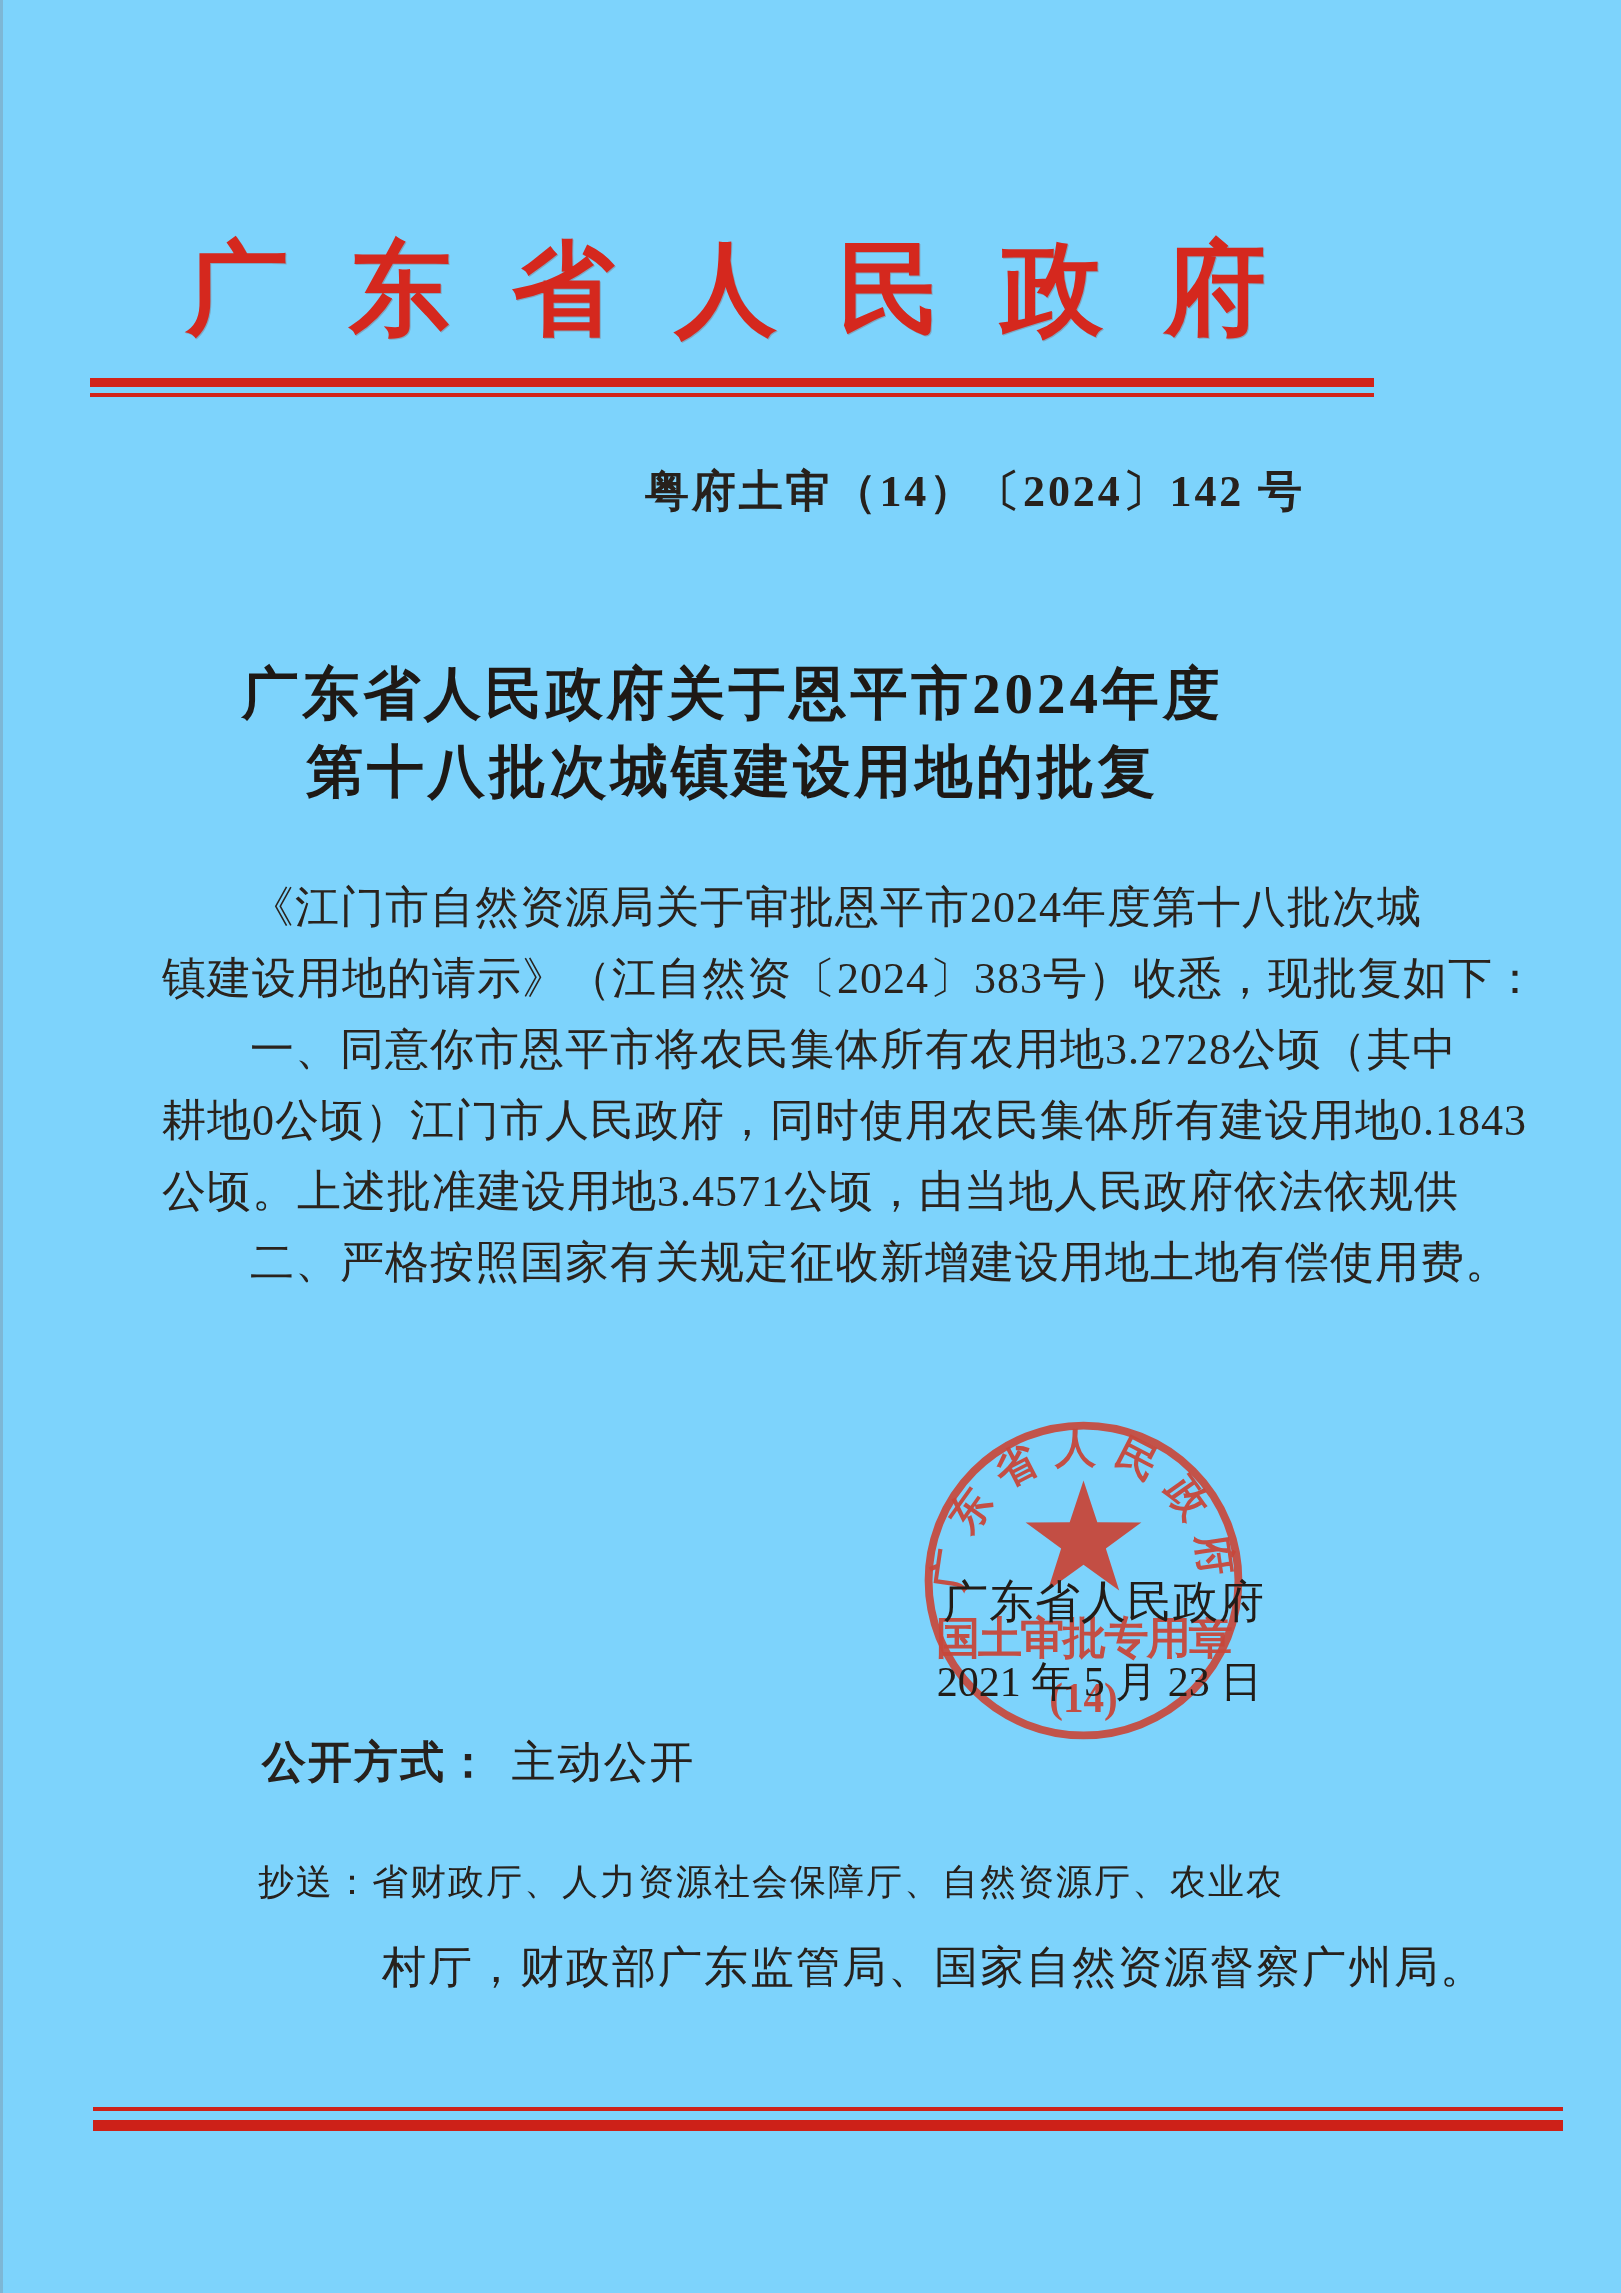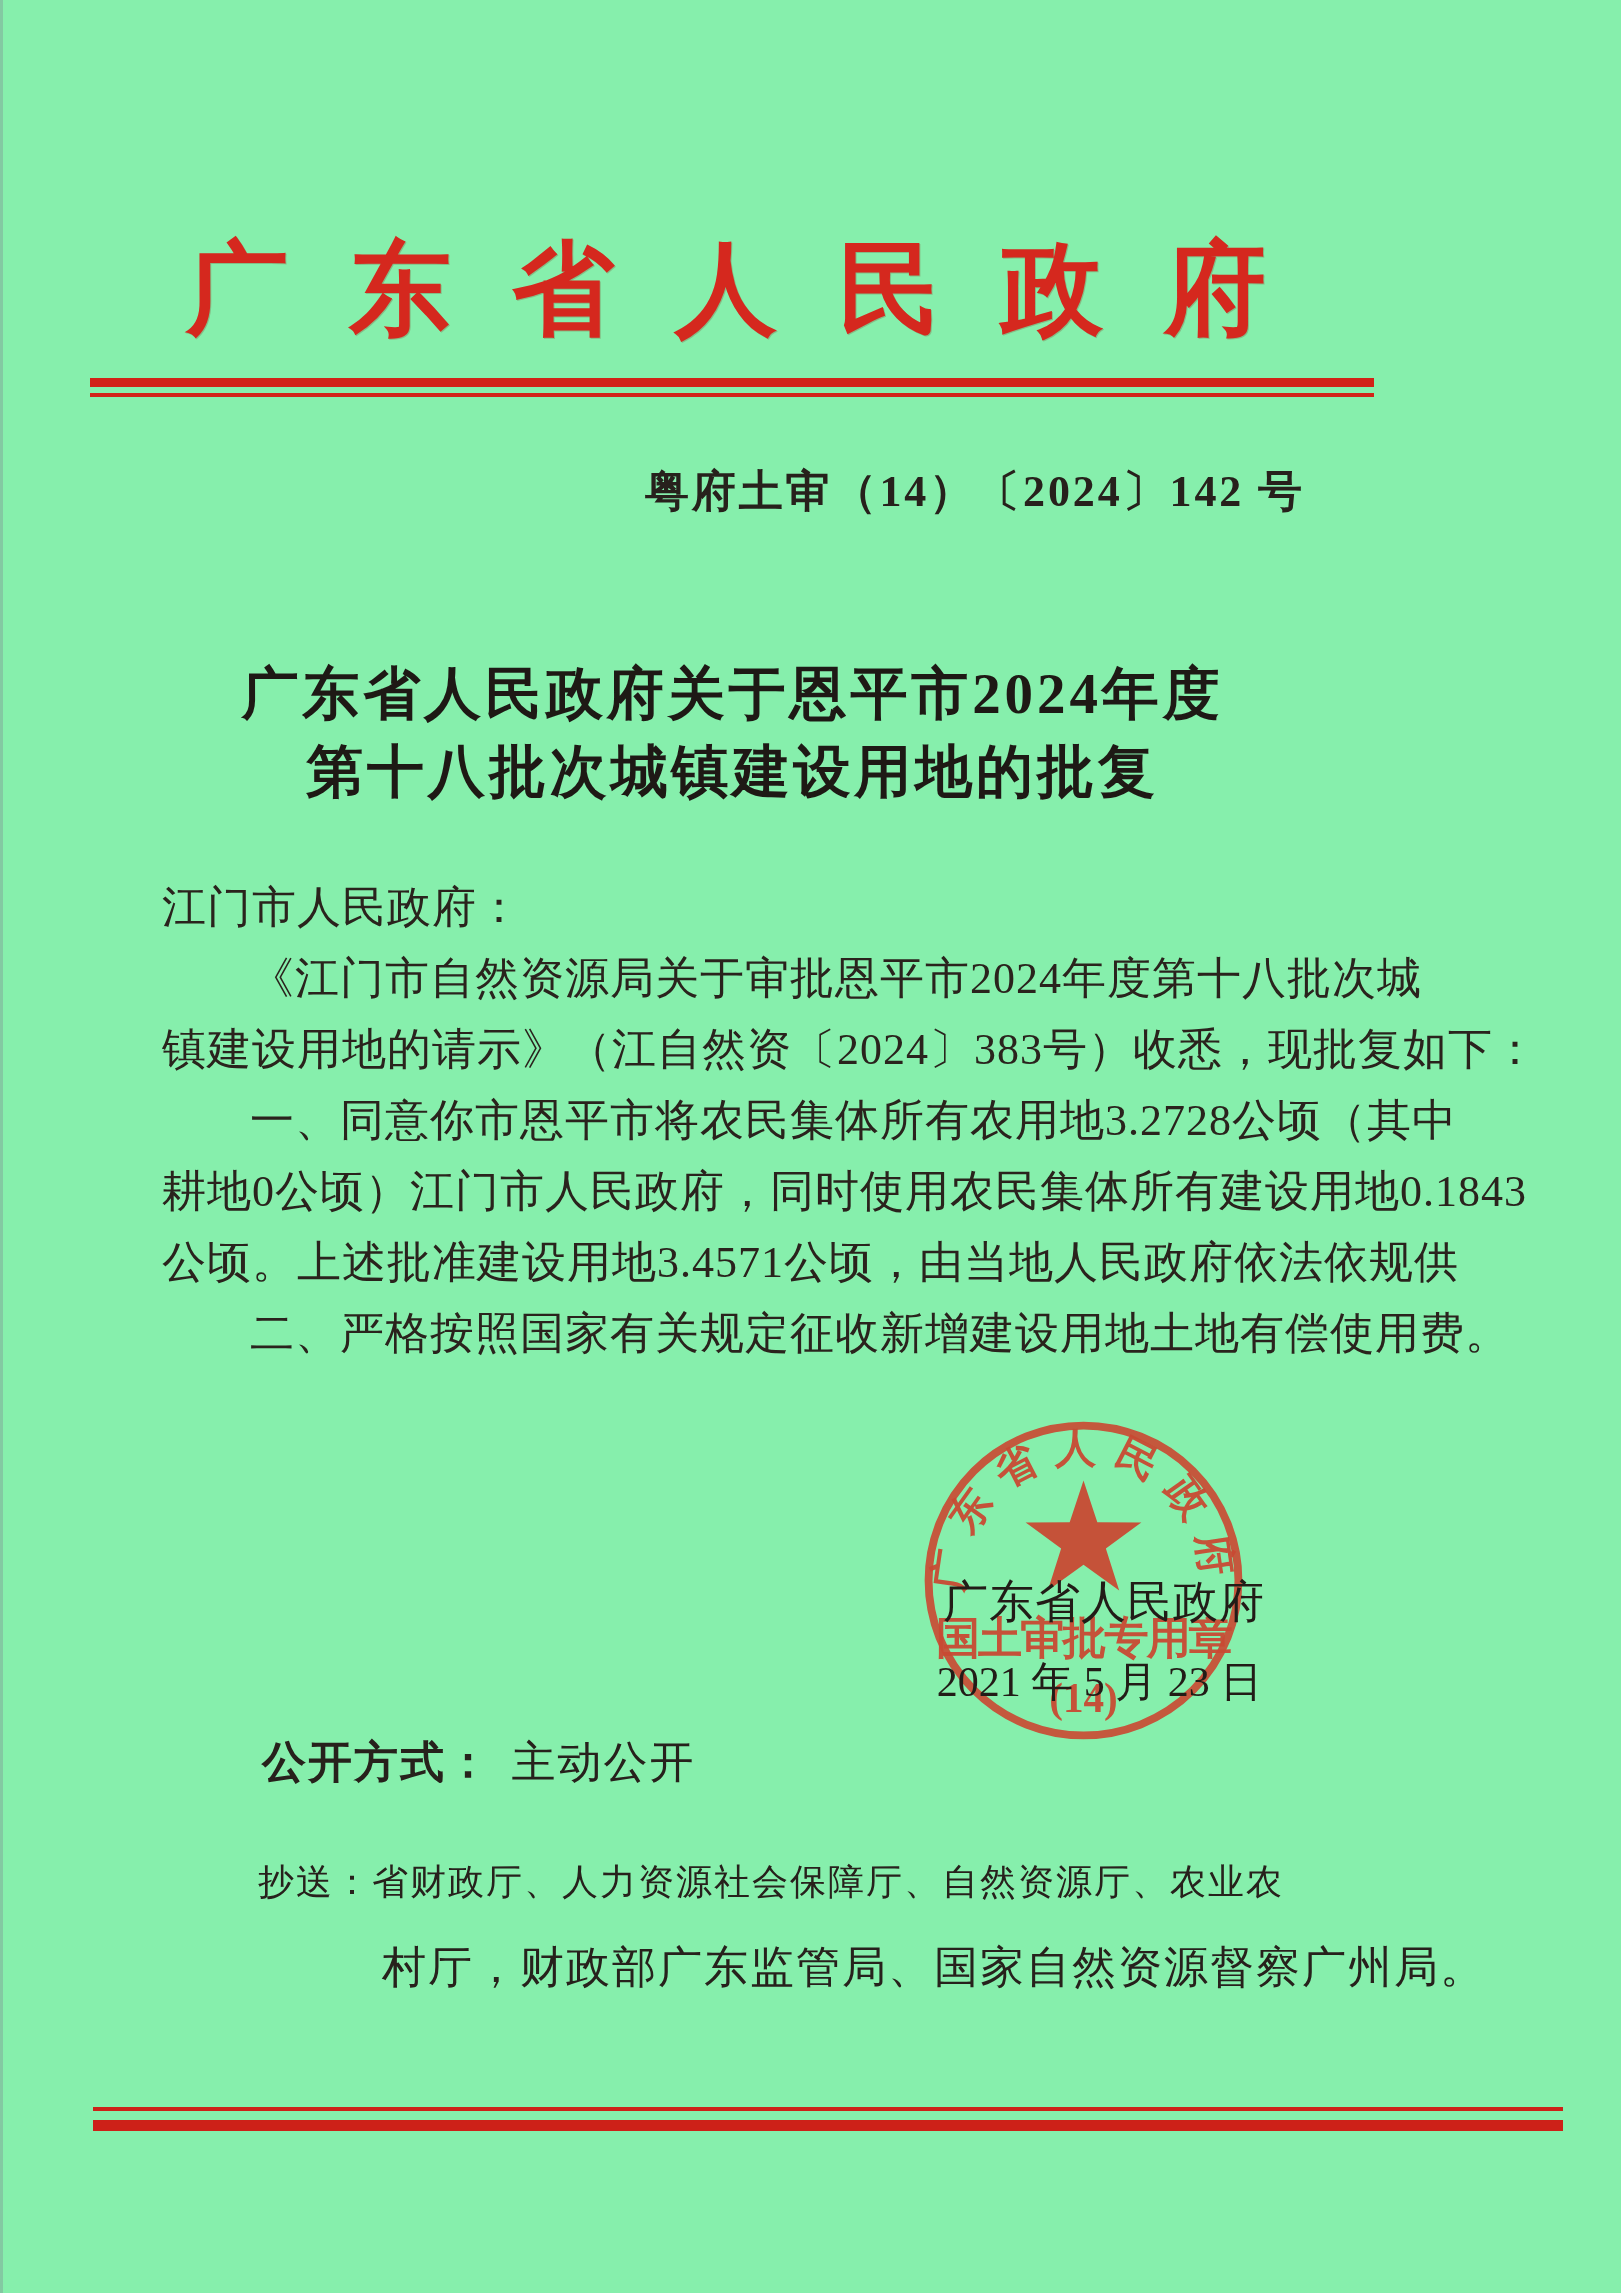--- a/index.html
+++ b/index.html
@@ -1,20 +1,20 @@
 <!DOCTYPE html>
 <html><head>
 <meta charset="utf-8">
 <style>
   html,body { margin:0; padding:0; background:#e9eaec; }
   .page {
     position:relative;
     width:1621px; height:2294px;
     margin:0 auto;
-    background:#86efac;
+    background:#7dd3fc;
     font-family:"Liberation Serif", serif;
     color:#27211c;
     overflow:hidden;
   }
   .scan-edge {
     position:absolute; left:0; top:0; width:2.9px; height:100%;
     background:rgba(125,133,142,.35);
   }
   
   .masthead {
@@ -84,21 +84,20 @@
   <div class="rule-thin"></div>
 
   <div class="doc-number">粤府土审（14）〔2024〕142 号</div>
 
   <div class="title-block">
     <div>广东省人民政府关于恩平市2024年度</div>
     <div>第十八批次城镇建设用地的批复</div>
   </div>
 
   <div class="body-block">
-    <div class="body-line">江门市人民政府：</div>
     <div class="body-line ind">《江门市自然资源局关于审批恩平市2024年度第十八批次城</div>
     <div class="body-line">镇建设用地的请示》（江自然资〔2024〕383号）收悉，现批复如下：</div>
     <div class="body-line ind">一、同意你市恩平市将农民集体所有农用地3.2728公顷（其中</div>
     <div class="body-line">耕地0公顷）江门市人民政府，同时使用农民集体所有建设用地0.1843</div>
     <div class="body-line">公顷。上述批准建设用地3.4571公顷，由当地人民政府依法依规供</div>
     <div class="body-line ind">二、严格按照国家有关规定征收新增建设用地土地有偿使用费。</div>
   </div>
 
   <svg class="seal" width="353" height="353" viewBox="0 0 360 360" xmlns="http://www.w3.org/2000/svg">
     <defs>

